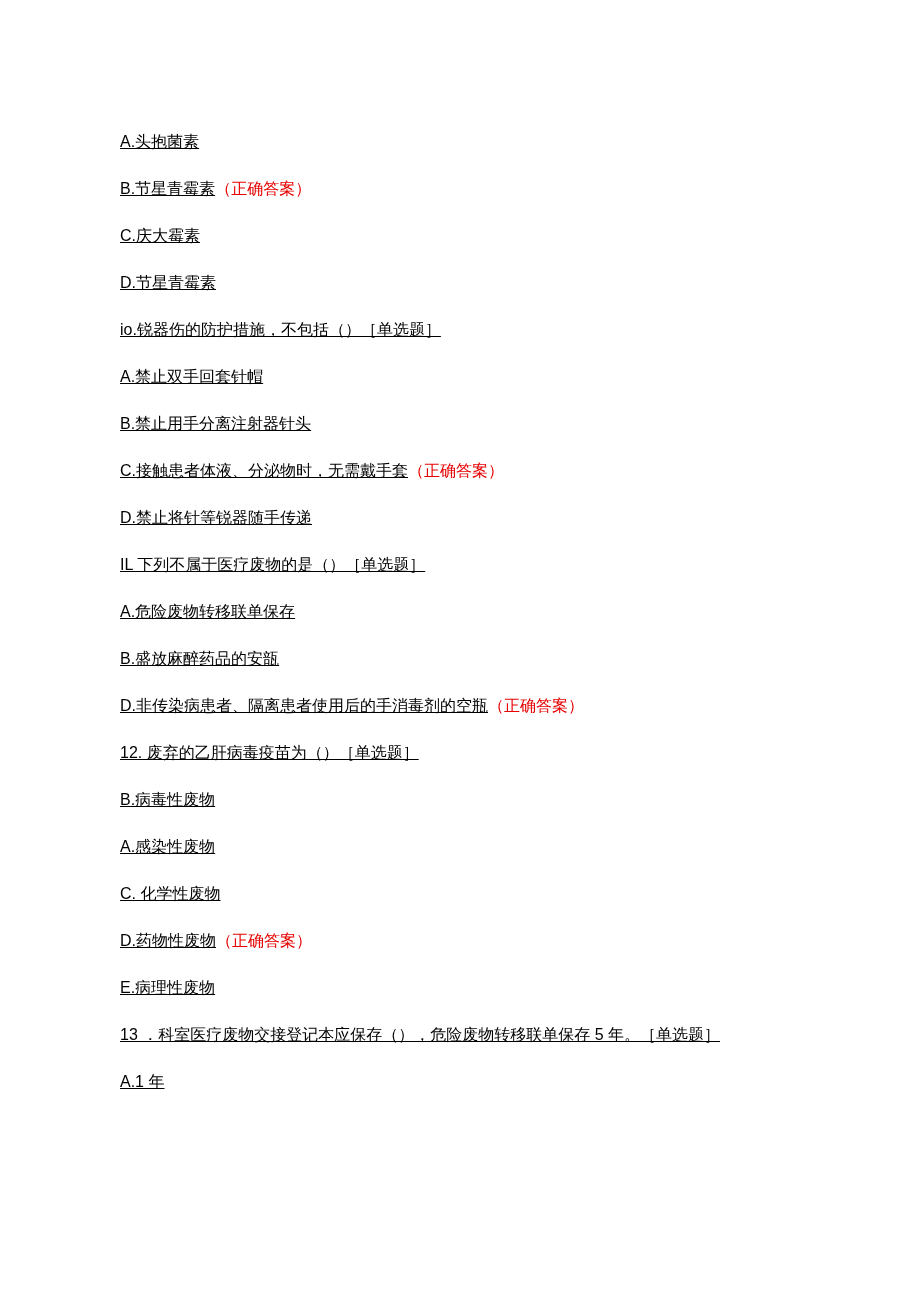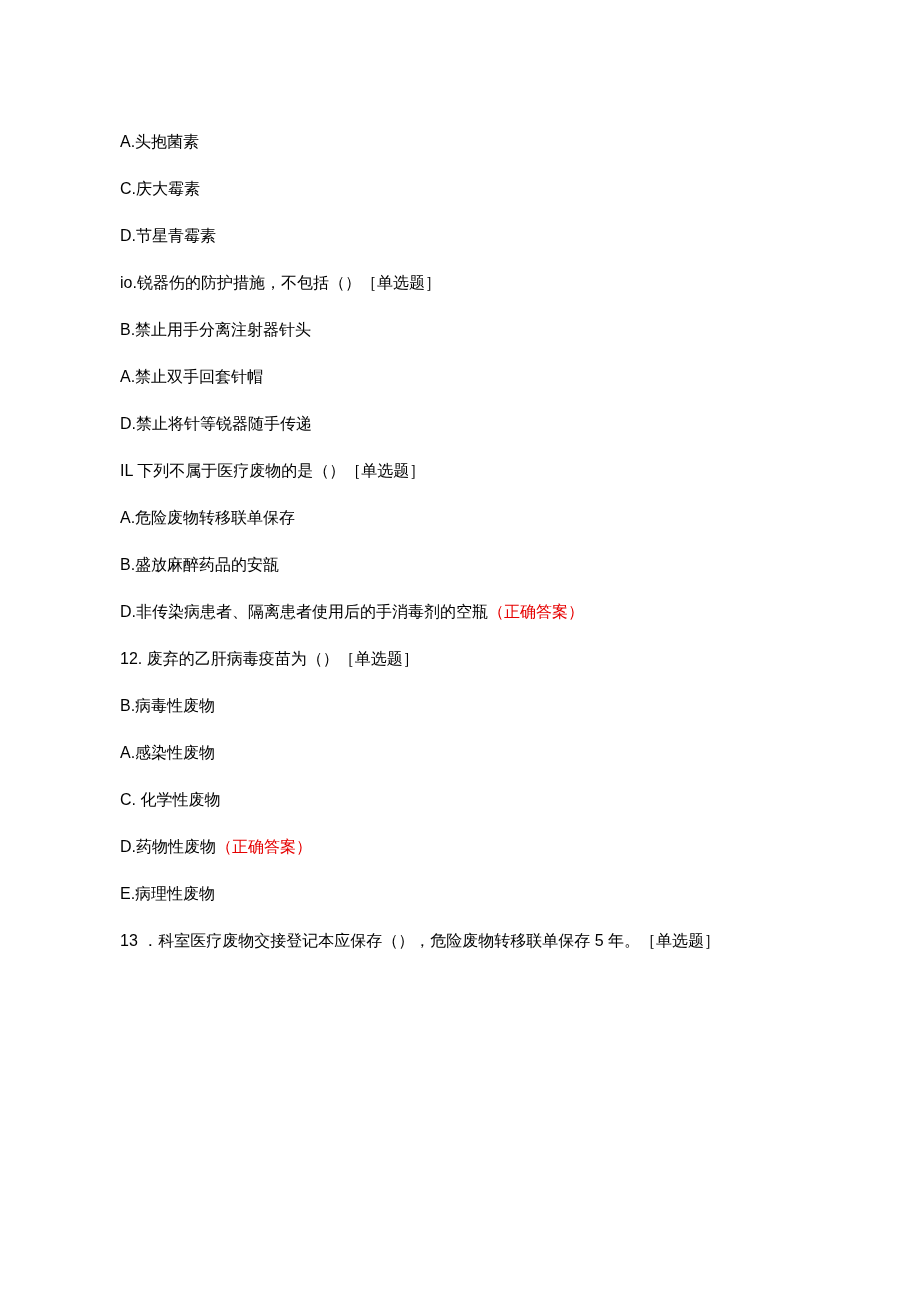--- a/index.html
+++ b/index.html
@@ -20,37 +20,41 @@
       margin-bottom: 23px;
     }
     .question-line {
       margin-bottom: 23px;
     }
     .correct {
       color: #e60000;
     }
     .normal {
       color: #000000;
+      text-decoration: underline;
     }
   </style>
 </head>
 <body>
 
 <div id="content">
     <div class="answer-line"><span class="normal">A.头抱菌素</span></div>
+    <div class="answer-line"><span class="normal">B.节星青霉素</span><span class="correct">（正确答案）</span></div>
     <div class="answer-line"><span class="normal">C.庆大霉素</span></div>
     <div class="answer-line"><span class="normal">D.节星青霉素</span></div>
     <div class="question-line"><span class="normal">io.锐器伤的防护措施，不包括（）［单选题］</span></div>
+    <div class="answer-line"><span class="normal">A.禁止双手回套针帽</span></div>
     <div class="answer-line"><span class="normal">B.禁止用手分离注射器针头</span></div>
-    <div class="answer-line"><span class="normal">A.禁止双手回套针帽</span></div>
+    <div class="answer-line"><span class="normal">C.接触患者体液、分泌物时，无需戴手套</span><span class="correct">（正确答案）</span></div>
     <div class="answer-line"><span class="normal">D.禁止将针等锐器随手传递</span></div>
     <div class="question-line"><span class="normal">IL 下列不属于医疗废物的是（）［单选题］</span></div>
     <div class="answer-line"><span class="normal">A.危险废物转移联单保存</span></div>
     <div class="answer-line"><span class="normal">B.盛放麻醉药品的安瓿</span></div>
     <div class="answer-line"><span class="normal">D.非传染病患者、隔离患者使用后的手消毒剂的空瓶</span><span class="correct">（正确答案）</span></div>
     <div class="question-line"><span class="normal">12. 废弃的乙肝病毒疫苗为（）［单选题］</span></div>
     <div class="answer-line"><span class="normal">B.病毒性废物</span></div>
     <div class="answer-line"><span class="normal">A.感染性废物</span></div>
     <div class="answer-line"><span class="normal">C. 化学性废物</span></div>
     <div class="answer-line"><span class="normal">D.药物性废物</span><span class="correct">（正确答案）</span></div>
     <div class="answer-line"><span class="normal">E.病理性废物</span></div>
     <div class="question-line"><span class="normal">13 ．科室医疗废物交接登记本应保存（），危险废物转移联单保存 5 年。［单选题］</span></div>
+    <div class="answer-line"><span class="normal">A.1 年</span></div>
   </div>
 
 </body></html>

